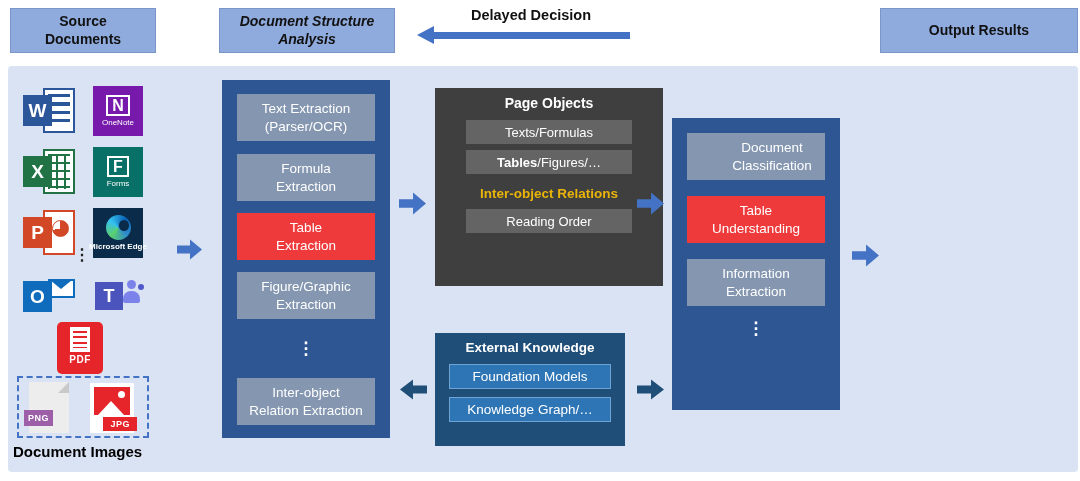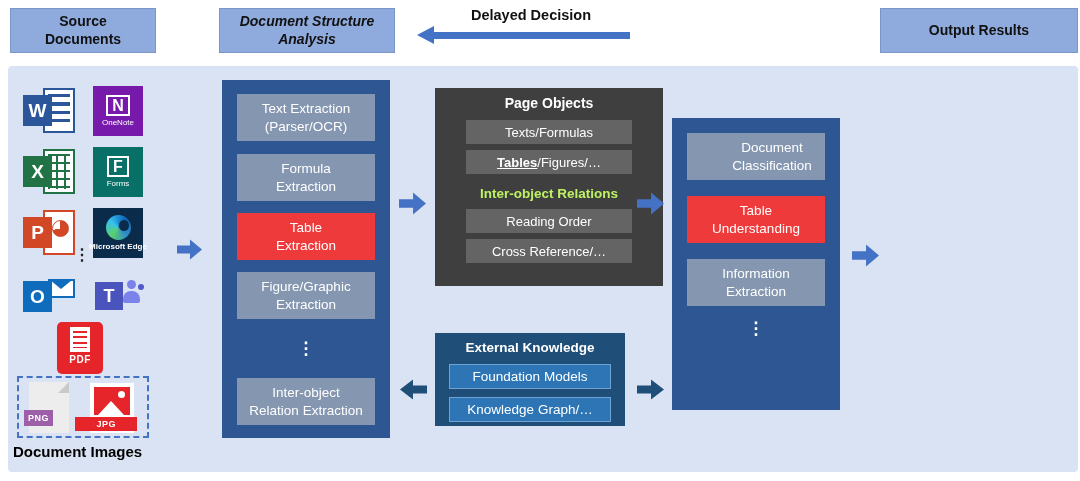--- a/index.html
+++ b/index.html
@@ -52,27 +52,27 @@
   .u1 { top:133px;padding-left:32px; } .u2 { top:196px; } .u3 { top:259px; }
   .u4 { top:360px; height:36px; }
   .vdots { position:absolute; color:#fff; font-weight:bold; font-size:17px; text-align:center;
            width:30px; letter-spacing:0; line-height:1; }
   .vd1 { left:291px; top:340px; } .vd3 { left:741px; top:320px; }
 
   
   .pageobj { position:absolute; left:435px; top:88px; width:228px; height:198px; background:#3F3F3F;
              display:flex; flex-direction:column; align-items:center; padding:7px 0 0; }
   .po-title { color:#fff; font-weight:bold; font-size:14px; margin-bottom:6px; }
-  .po-sub   { color:#bef264; font-weight:bold; font-size:13.5px; margin:9px 0 5px; }
+  .po-sub   { color:#eab308; font-weight:bold; font-size:13.5px; margin:9px 0 5px; }
   .po-item { width:166px; height:24px; background:#646464; color:#fff; font-size:13px;
              display:flex; align-items:center; justify-content:center; margin:3px 0; }
-  .po-item .b { font-weight:bold;text-decoration:underline; }
-
-  
-  .extknow { position:absolute; left:435px; top:333px; width:190px; height:93px; background:#1F4E79;
+  .po-item .b { font-weight:bold; }
+
+  
+  .extknow { position:absolute; left:435px; top:333px; width:190px; height:113px; background:#1F4E79;
              display:flex; flex-direction:column; align-items:center; padding:7px 8px 0; }
   .ek-title { color:#fff; font-weight:bold; font-size:13.5px; margin-bottom:5px; }
   .ek-item { width:162px; height:25px; background:#2E75B6; border:1px solid #6FA3D4; color:#fff;
              font-size:13.5px; display:flex; align-items:center; justify-content:center; margin:4px 0; }
 
   
   .outbox { position:absolute; left:888px; top:198px; width:184px; height:110px; background:#3F3F3F;
             color:#fff; display:flex; align-items:center; justify-content:center; text-align:center;
             font-size:17.5px; line-height:1.4; white-space:pre-line; }
 
@@ -138,21 +138,21 @@
                font-weight:bold; font-size:9px; padding:3px 4px; letter-spacing:0.5px; }
   .jpgfile { position:absolute; left:90px; top:383px; width:44px; height:50px; background:#fff; }
   .jpg-img { position:absolute; left:4px; top:4px; width:36px; height:28px; background:#E5252A;
              overflow:hidden; }
   .jpg-mtn { position:absolute; left:4px; bottom:0; width:0; height:0;
              border-left:13px solid transparent; border-right:13px solid transparent;
              border-bottom:14px solid #fff; }
   .jpg-sun { position:absolute; right:5px; top:4px; width:7px; height:7px; border-radius:50%;
              background:#fff; }
   .jpg-badge { position:absolute; right:-3px; bottom:2px; background:#E5252A; color:#fff;
-             font-weight:bold; font-size:9px; padding:2px 21px; letter-spacing:0.5px; }
+             font-weight:bold; font-size:9px; padding:2px 7px; letter-spacing:0.5px; }
 
   .src-dots { position:absolute; left:68px; top:247px; width:28px; text-align:center; color:#222;
               font-weight:bold; font-size:16px; line-height:1; }
   .src-caption { position:absolute; left:13px; top:443px; width:170px; font-weight:bold;
                  font-size:15px; color:#000; }
 </style>
 </head>
 <body>
 
 <div id="stage">
@@ -244,23 +244,20 @@
       <span>Texts/Formulas</span>
     </div>
     <div class="po-item">
       <span class="b">Tables</span>
         <span>/Figures/…</span>
     </div>
     <div class="po-sub">Inter-object Relations</div>
     <div class="po-item">
       <span>Reading Order</span>
     </div>
-    <div class="po-item">
-      <span>Cross Reference/…</span>
-    </div>
   </div>
 
   <div class="barrow ar3"></div>
 
   <div class="extknow">
     <div class="ek-title">External Knowledge</div>
     <div class="ek-item">Foundation Models</div>
     <div class="ek-item">Knowledge Graph/…</div>
   </div>
   <div class="barrow dark flip ar5"></div>

